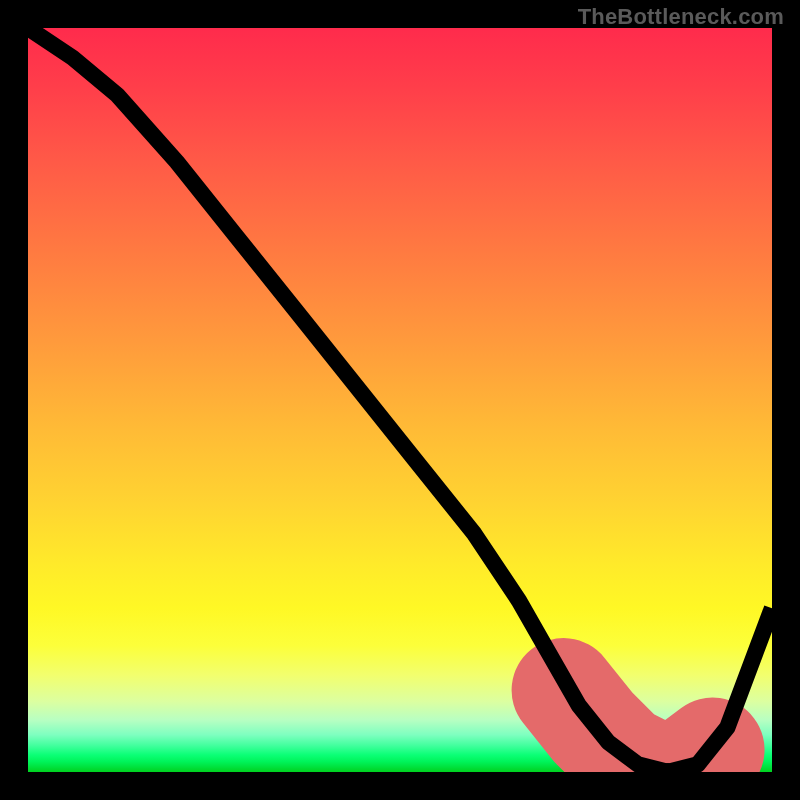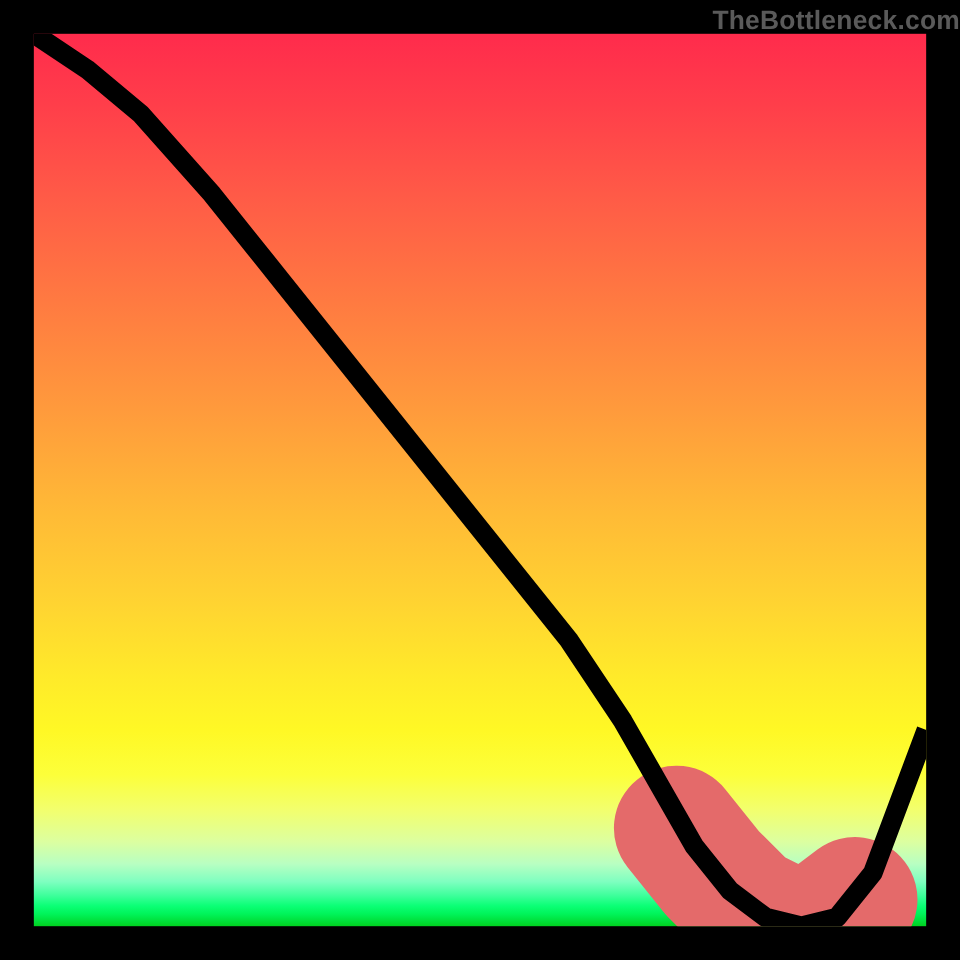--- a/index.html
+++ b/index.html
@@ -13,21 +13,21 @@
   }
   .outer {
     position: relative;
     width: 800px;
     height: 800px;
     background: #000;
   }
   .watermark {
     position: absolute;
     top: 4px;
-    right: 0;
+    right: 16px;
     color: #5a5a5a;
     font-size: 22px;
     font-weight: bold;
     letter-spacing: 0.2px;
     z-index: 5;
     user-select: none;
   }
   .plot {
     position: absolute;
     left: 28px;

